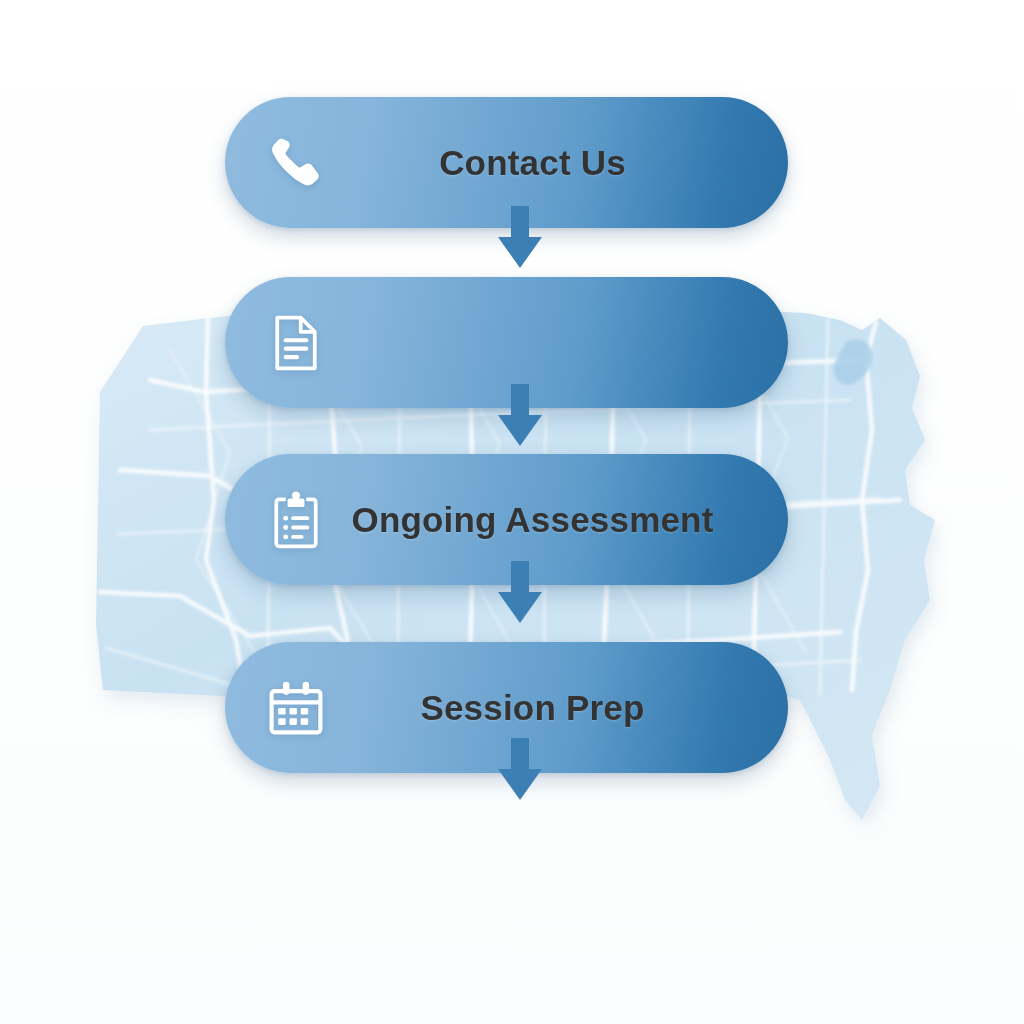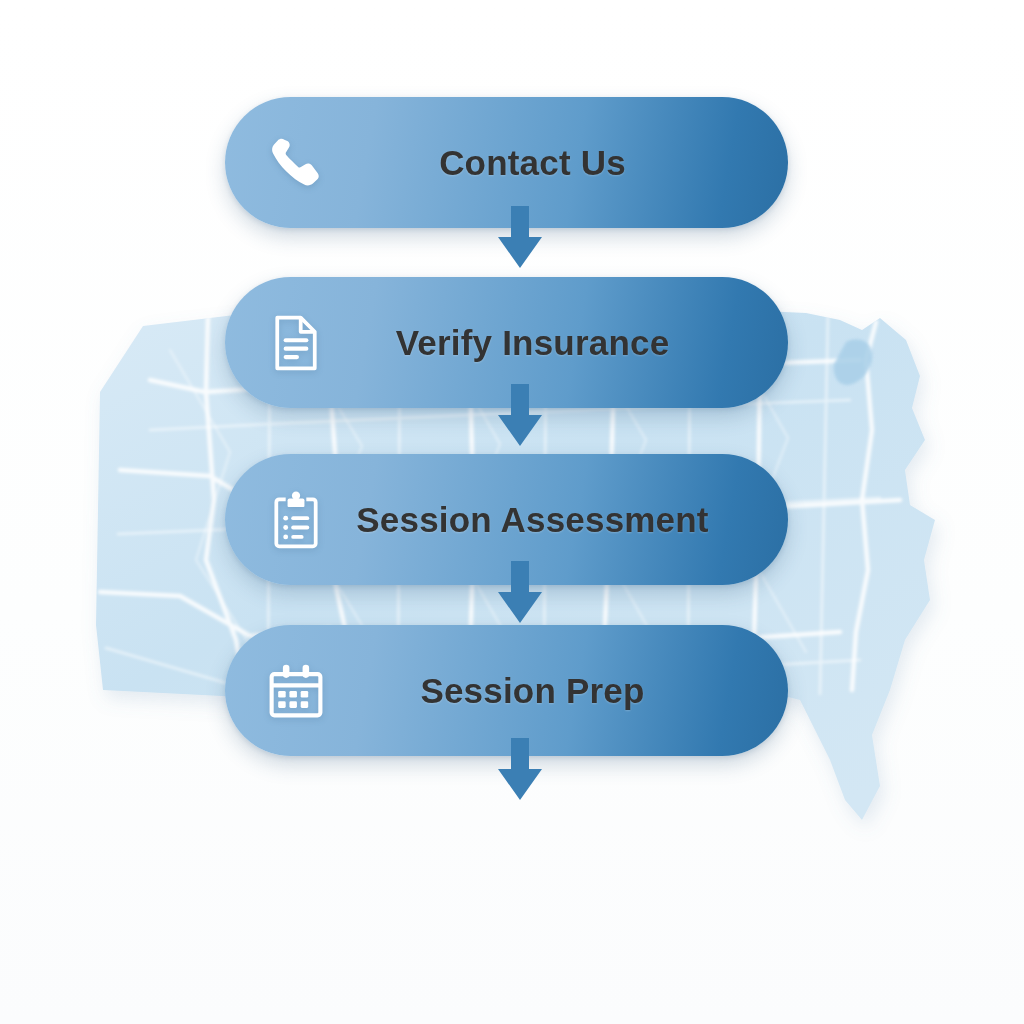--- a/index.html
+++ b/index.html
@@ -86,21 +86,21 @@
     left: 492px;
     width: 56px;
     height: 62px;
   }
   .arrow svg { display: block; }
 
   
   .step.s0 { top: 97px; }
   .step.s1 { top: 277px; }
   .step.s2 { top: 454px; }
-  .step.s3 { top: 625px; }
+  .step.s3 { top: 642px; }
   .step.s4 { top: 807px; }
 
   .arrow.a0 { top: 206px; }
   .arrow.a1 { top: 384px; }
   .arrow.a2 { top: 561px; }
   .arrow.a3 { top: 738px; }
 </style>
 </head>
 <body>
 
@@ -248,21 +248,20 @@
         <svg width="60" height="60" viewBox="0 0 64 64" xmlns="http://www.w3.org/2000/svg">
           <path fill="none" stroke="#ffffff" stroke-width="4" stroke-linejoin="round" d="M12 5 h25 l15 15 v39 a0 0 0 0 1 0 0 H12 Z"></path>
           <path fill="none" stroke="#ffffff" stroke-width="4" stroke-linejoin="round" d="M37 5 v15 h15"></path>
           <g stroke="#ffffff" stroke-width="4.4" stroke-linecap="round">
             <line x1="21" y1="29" x2="43" y2="29"></line>
             <line x1="21" y1="38" x2="43" y2="38"></line>
             <line x1="21" y1="47" x2="33" y2="47"></line>
           </g>
         </svg>
       </span>
-      <span class="step-label">Verify Insurance</span>
     </div>
 
     <div class="arrow a1">
       <svg width="56" height="62" viewBox="0 0 56 62" xmlns="http://www.w3.org/2000/svg">
         <path fill="#3b7fb4" d="M19 0 h18 v31 h13 L28 62 L6 31 h13 Z"></path>
       </svg>
     </div>
 
     <div class="step s2">
       <span class="step-icon">
@@ -275,21 +274,21 @@
             <circle cx="21" cy="40" r="2.6"></circle>
             <circle cx="21" cy="50" r="2.6"></circle>
           </g>
           <g stroke="#ffffff" stroke-width="4.2" stroke-linecap="round">
             <line x1="29" y1="30" x2="44" y2="30"></line>
             <line x1="29" y1="40" x2="44" y2="40"></line>
             <line x1="29" y1="50" x2="38" y2="50"></line>
           </g>
         </svg>
       </span>
-      <span class="step-label">Session Assessment</span>
+      <span class="step-label">Ongoing Assessment</span>
     </div>
 
     <div class="arrow a2">
       <svg width="56" height="62" viewBox="0 0 56 62" xmlns="http://www.w3.org/2000/svg">
         <path fill="#3b7fb4" d="M19 0 h18 v31 h13 L28 62 L6 31 h13 Z"></path>
       </svg>
     </div>
 
     <div class="step s3">
       <span class="step-icon">

